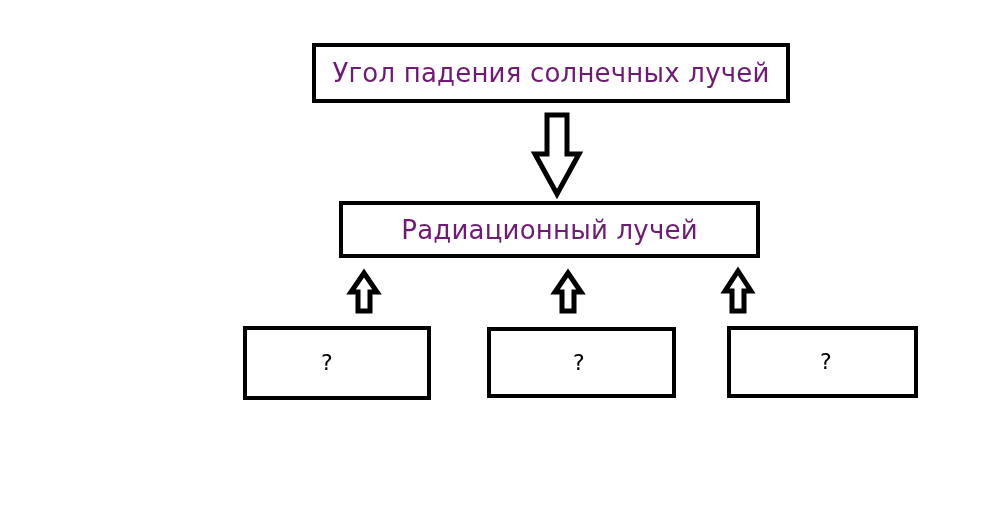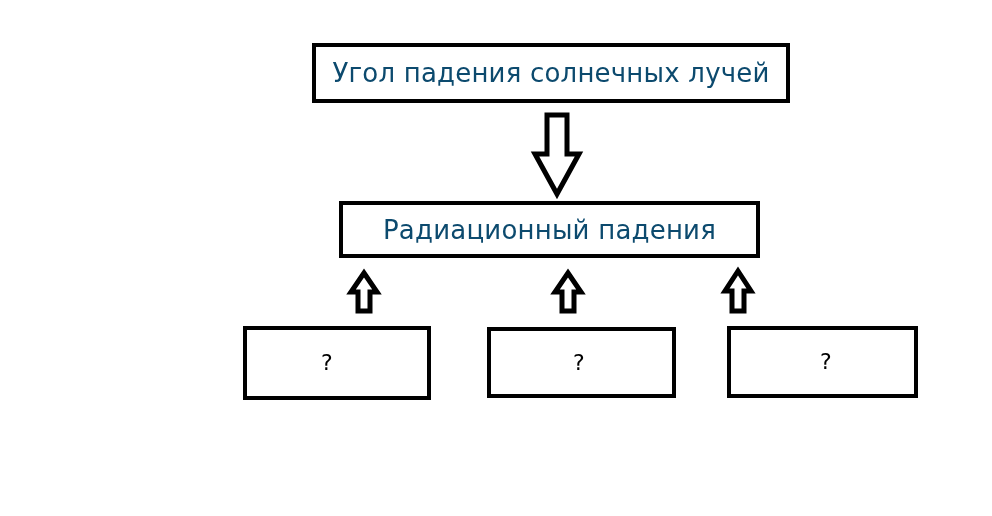--- a/index.html
+++ b/index.html
@@ -18,21 +18,21 @@
   .node-box {
     position: absolute;
     box-sizing: border-box;
     border: 4px solid #000000;
     background: #ffffff;
     display: flex;
     align-items: center;
     justify-content: center;
   }
   .node-label {
-    color: #0c4a6e;
+    color: #701a75;
     font-weight: 400;
     white-space: nowrap;
     line-height: 1;
   }
 
   
   #box-angle {
     left: 312px;
     top: 43px;
     width: 478px;
@@ -117,21 +117,21 @@
 
   <div class="node-box" id="box-angle">
     <span class="node-label">Угол падения солнечных лучей</span>
   </div>
 
   <svg class="arrow" id="arrow-down-main" viewBox="0 0 52 86" preserveAspectRatio="none">
     <path d="M 16 3 L 36 3 L 36 42 L 48 42 L 26 82 L 4 42 L 16 42 Z"></path>
   </svg>
 
   <div class="node-box" id="box-balance">
-    <span class="node-label">Радиационный падения</span>
+    <span class="node-label">Радиационный лучей</span>
   </div>
 
   <svg class="arrow arrow-up-small" id="arrow-up-1" viewBox="0 0 32 44" preserveAspectRatio="none">
     <path d="M 16 3 L 29 22 L 22 22 L 22 41 L 10 41 L 10 22 L 3 22 Z"></path>
   </svg>
 
   <svg class="arrow arrow-up-small" id="arrow-up-2" viewBox="0 0 32 44" preserveAspectRatio="none">
     <path d="M 16 3 L 29 22 L 22 22 L 22 41 L 10 41 L 10 22 L 3 22 Z"></path>
   </svg>
 

